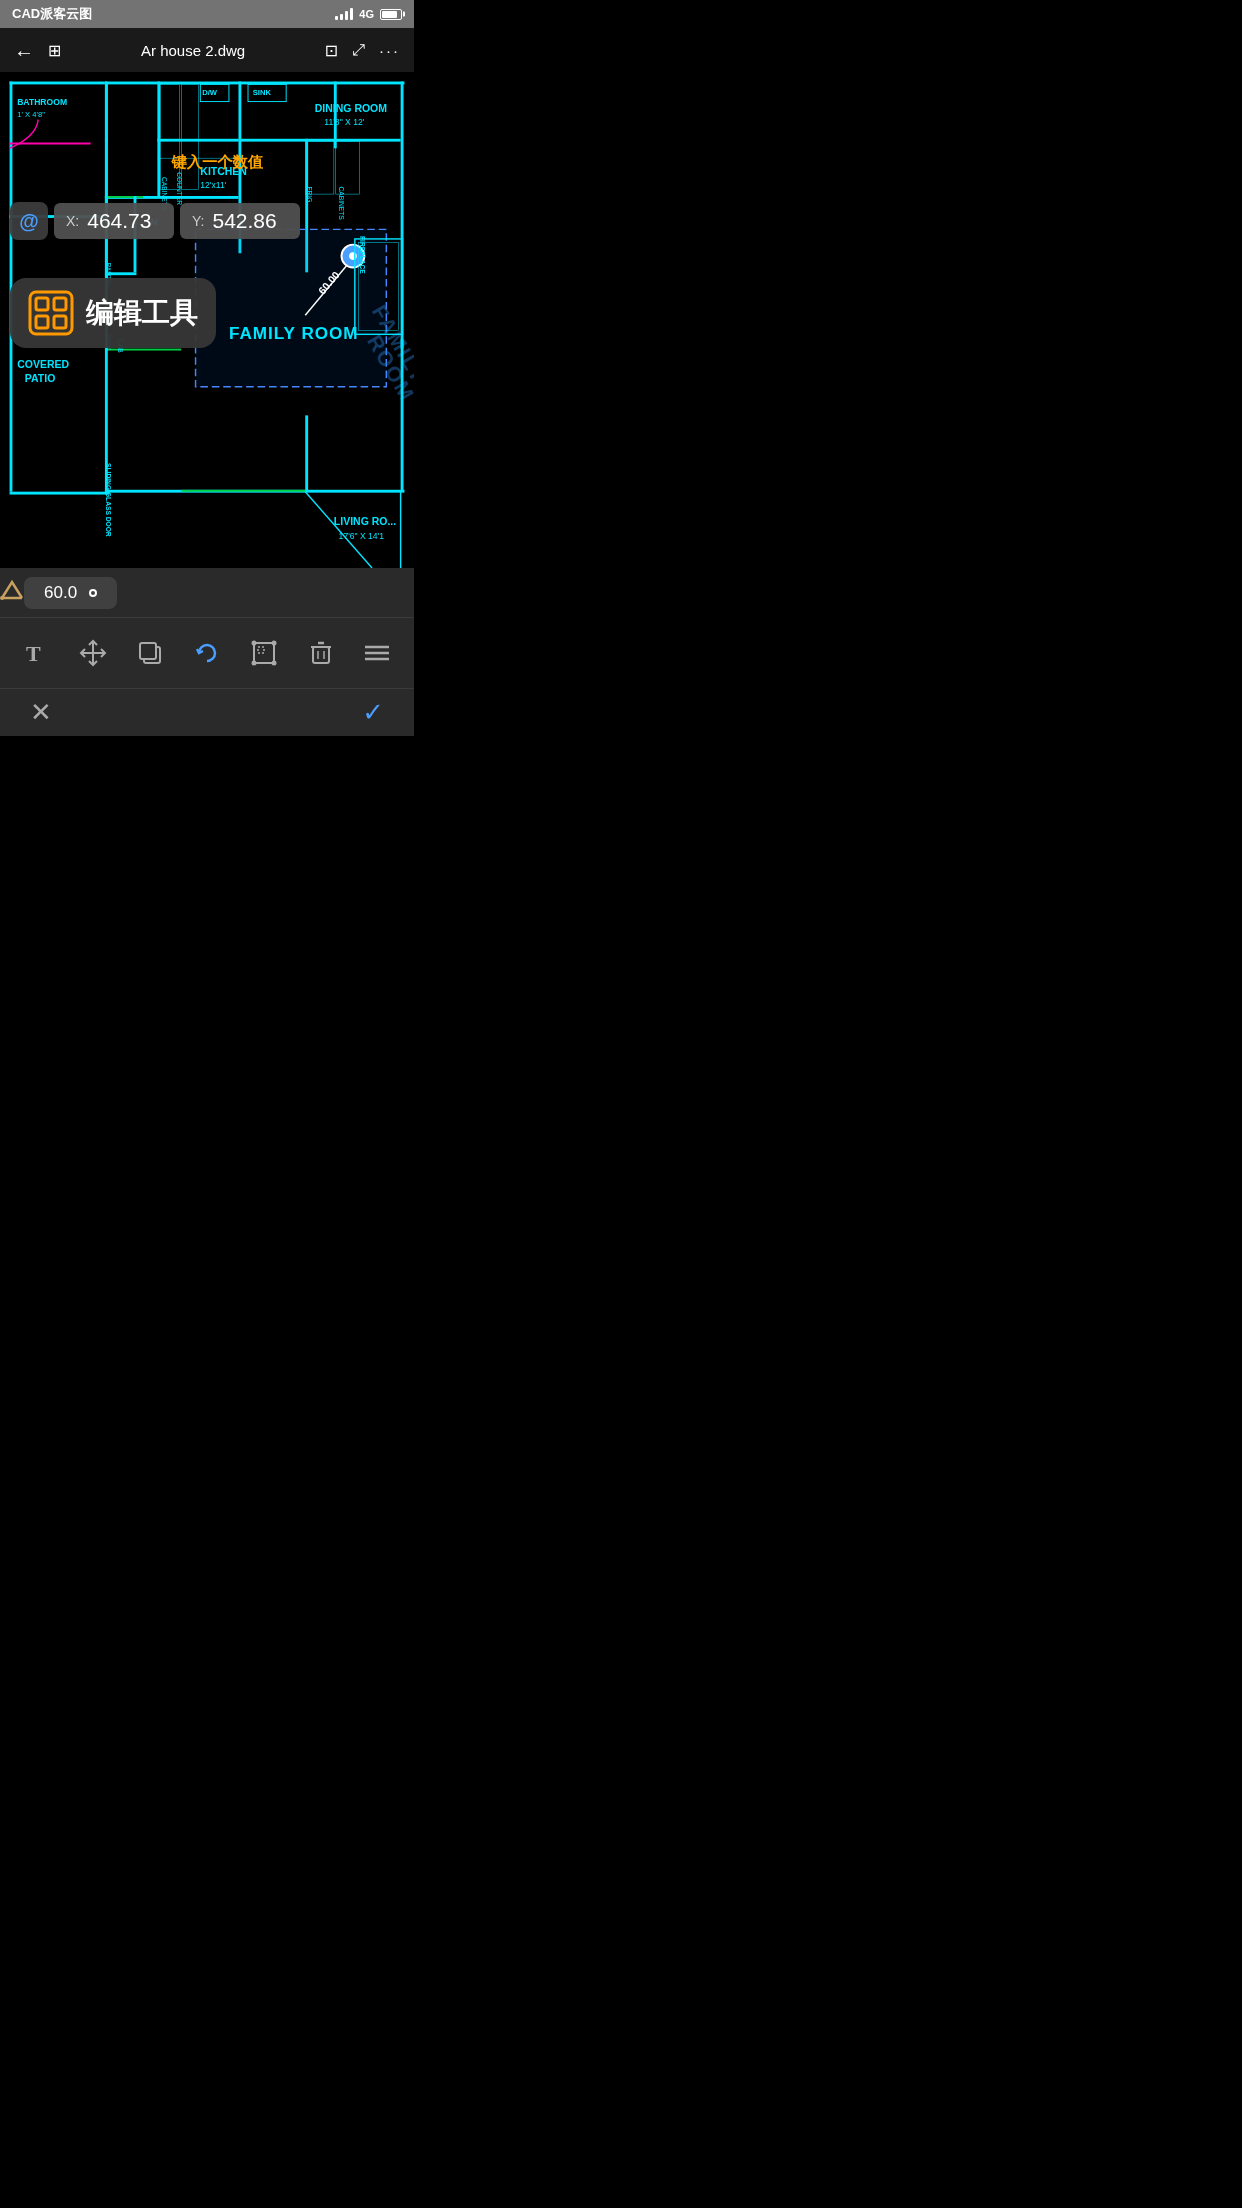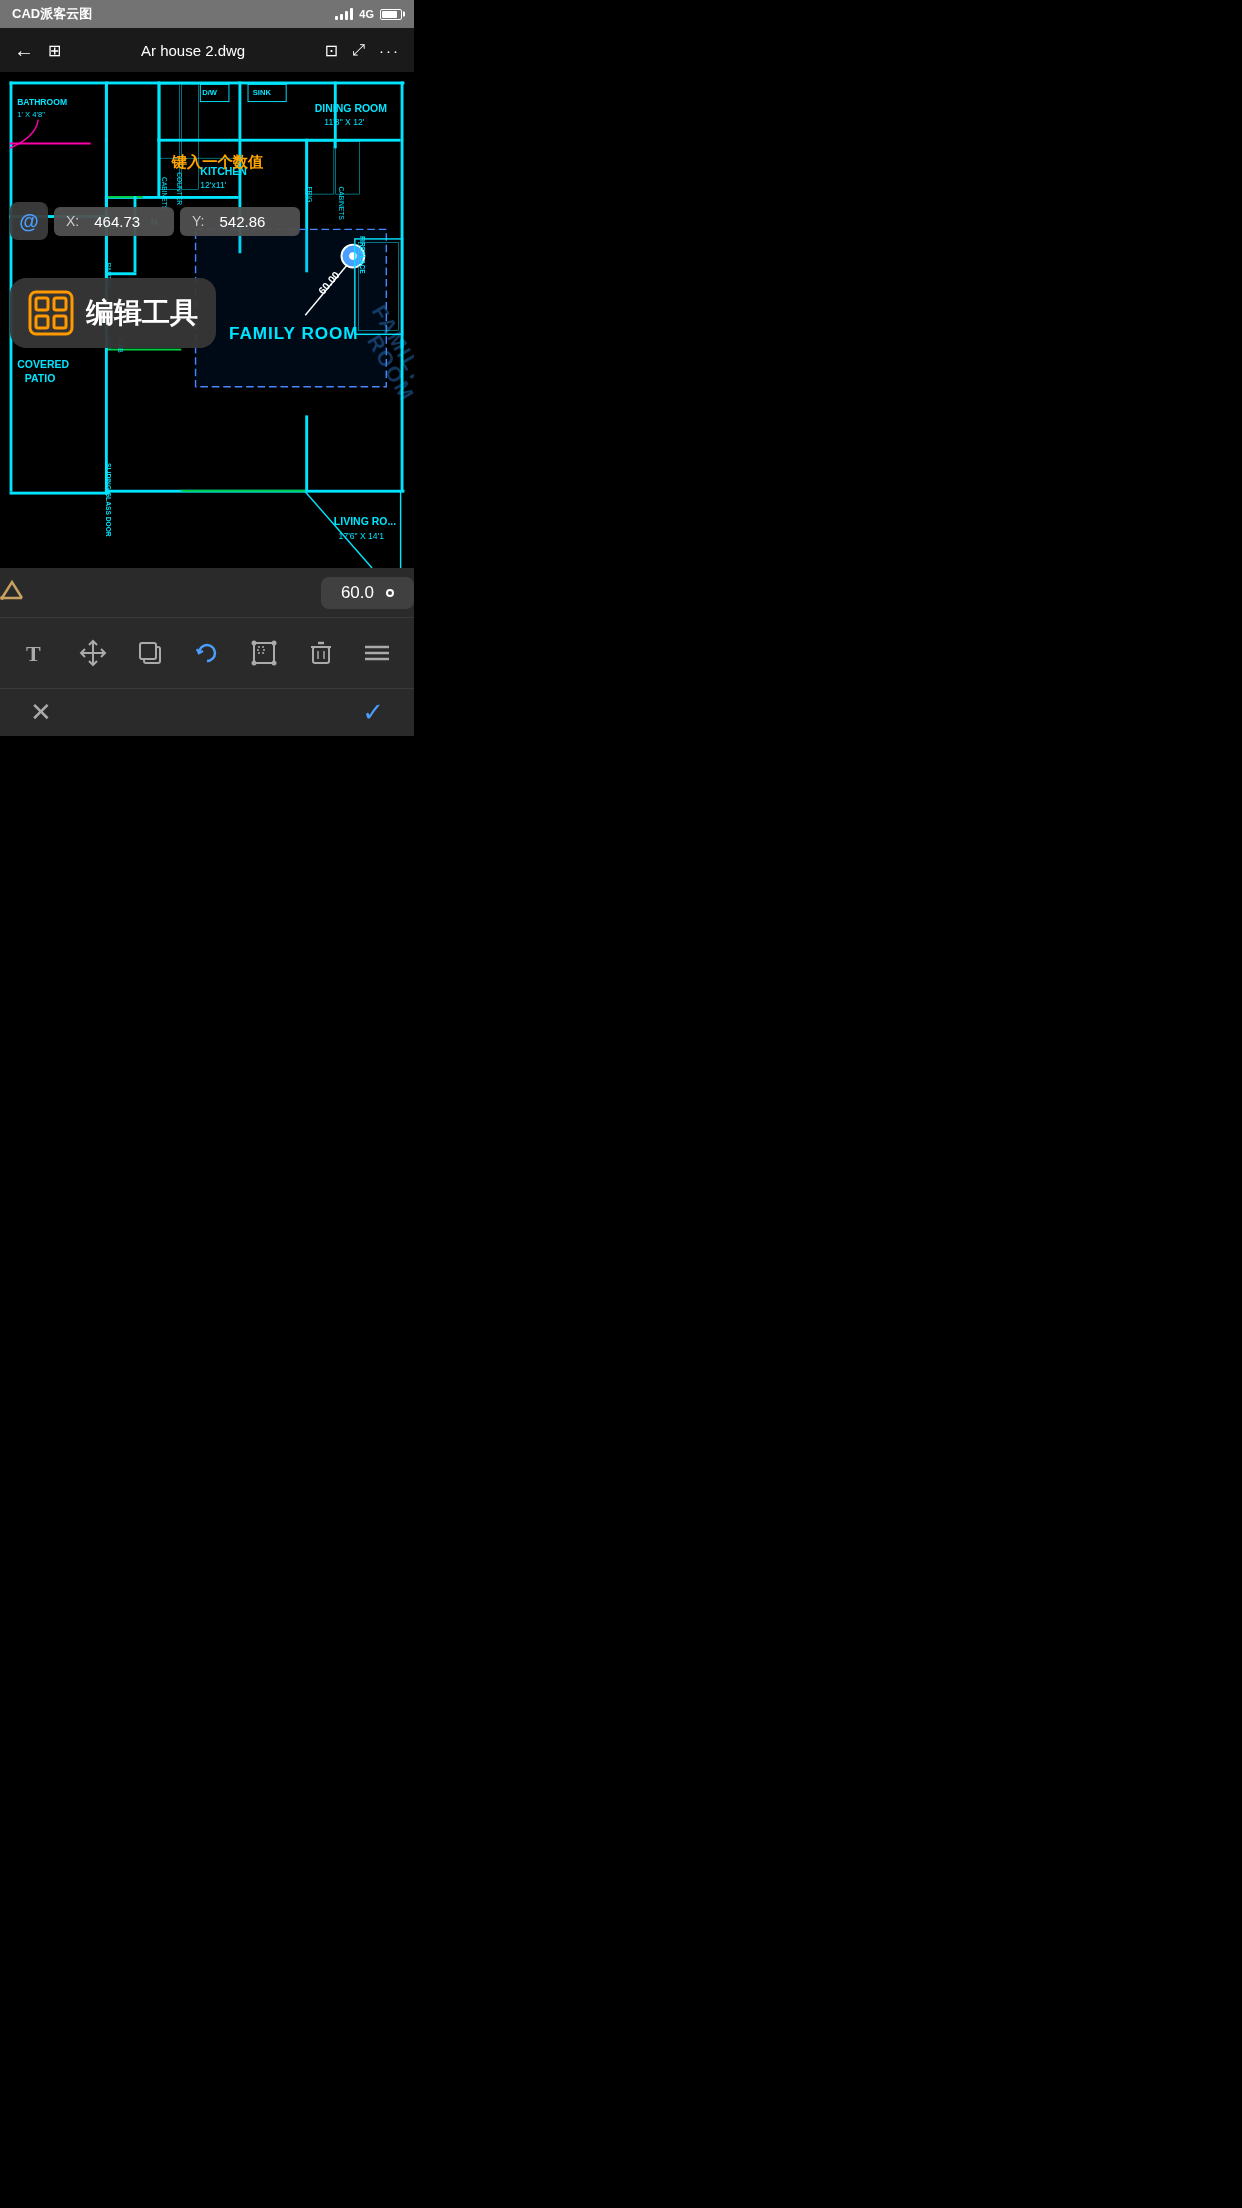--- a/index.html
+++ b/index.html
@@ -159,42 +159,41 @@
       gap: 8px;
       min-width: 120px;
     }
     .coord-label {
       color: #ccc;
       font-size: 14px;
       font-weight: 500;
     }
     .coord-value {
       color: #fff;
-      font-size: 15px;
+      font-size: 21px;
       font-weight: 400;
-      margin-left: 7px;
     }
 
     
     .bottom-panel {
       position: absolute;
       bottom: 0; left: 0; right: 0;
       height: 168px;
       background: #2a2a2a;
       z-index: 100;
       display: flex;
       flex-direction: column;
     }
 
     
     .angle-row {
       height: 50px;
       display: flex;
       align-items: center;
-      justify-content: space-between;
+      justify-content: flex-start;
       border-bottom: 1px solid #3a3a3a;
     }
     .angle-icon {
       color: #c0a060;
       font-size: 20px;
     }
     .angle-value-box {
       background: rgba(70,70,70,0.8);
       border-radius: 8px;
       padding: 6px 20px;

